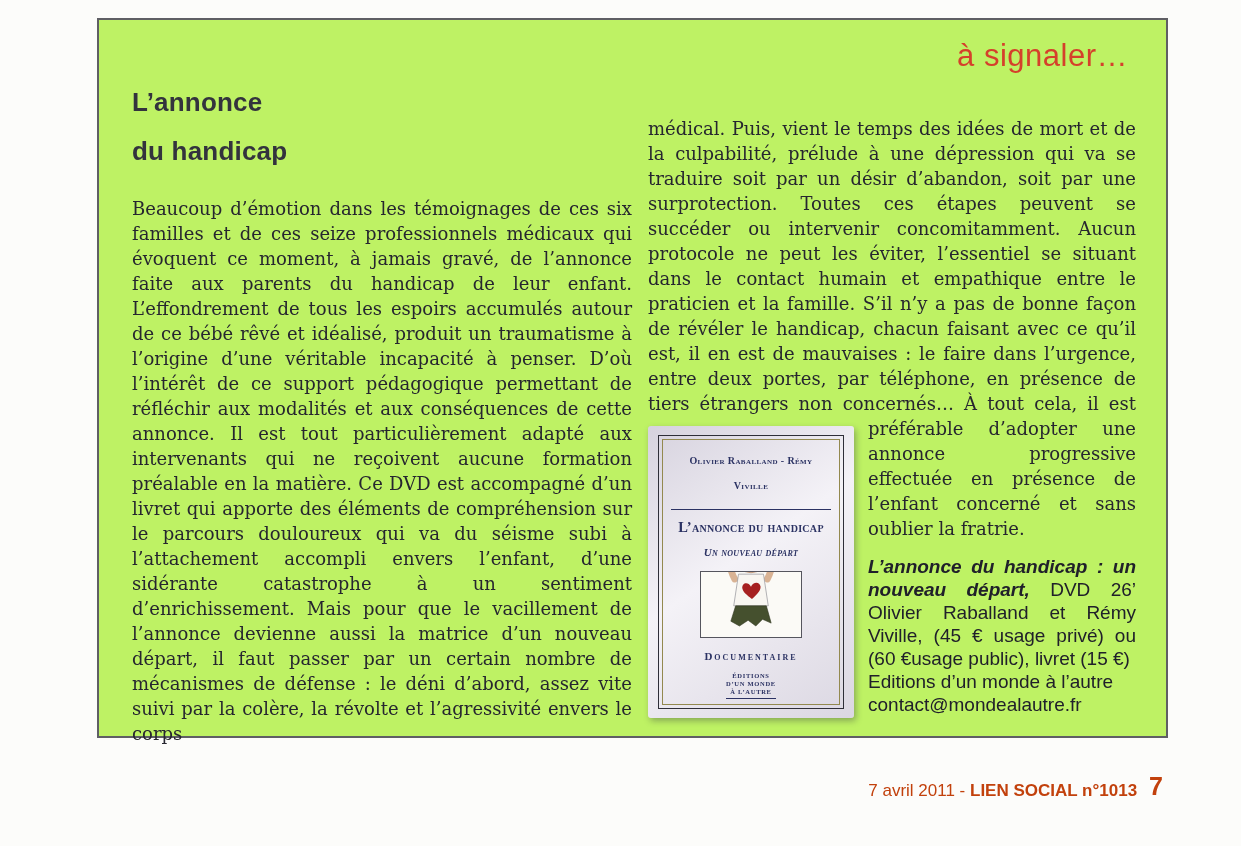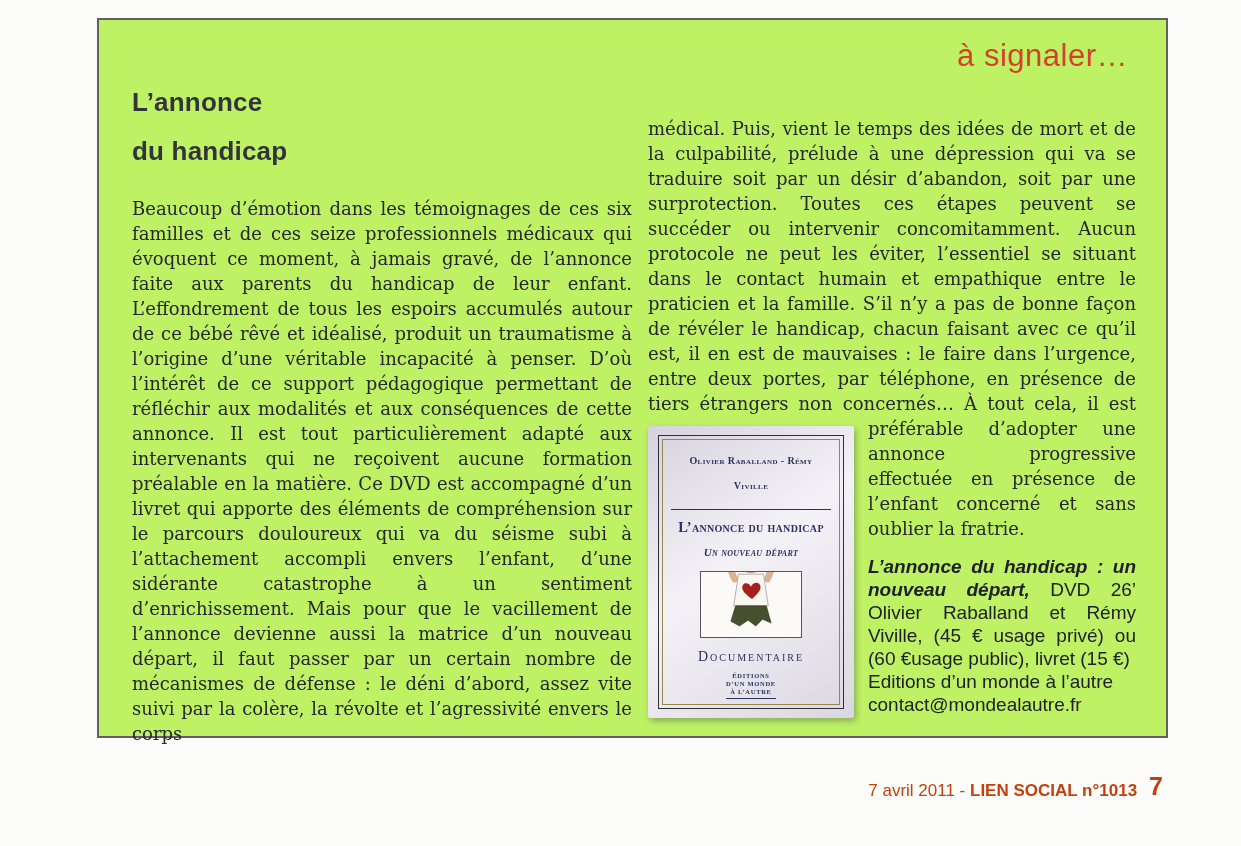--- a/index.html
+++ b/index.html
@@ -24,21 +24,21 @@
   .dvd-frame{height:100%;border:1.5px solid #2e2e38;box-sizing:border-box;padding:3px;}
   .dvd-frame-inner{height:100%;border:1px solid #93894f;box-sizing:border-box;
         padding:8px 5px 5px;display:flex;flex-direction:column;align-items:center;
         color:#2b3263;font-family:"Liberation Serif",serif;text-align:center;}
   .dvd-authors{font-size:10px;font-weight:700;font-variant:small-caps;letter-spacing:.4px;
         width:96%;padding-bottom:11px;border-bottom:1px solid #2b3263;}
   .dvd-title{margin-top:5px;font-size:14.5px;font-weight:700;font-variant:small-caps;letter-spacing:.3px;}
   .dvd-subtitle{font-size:11px;font-weight:700;font-style:italic;font-variant:small-caps;letter-spacing:.3px;}
   .dvd-art{margin-top:6px;width:100px;height:122px;background:#fbfaf6;border:1px solid #55555e;
         display:flex;align-items:flex-end;justify-content:center;overflow:hidden;}
-  .dvd-genre{margin-top:6px;font-size:14px;font-weight:400;font-variant:small-caps;letter-spacing:2px;}
+  .dvd-genre{margin-top:6px;font-size:11px;font-weight:700;font-variant:small-caps;letter-spacing:2px;}
   .dvd-publisher{margin-top:3px;font-size:6.5px;font-weight:700;letter-spacing:.7px;line-height:8px;
         text-transform:uppercase;border-bottom:1px solid #2b3263;padding-bottom:2px;}
 
   .review-caption{margin-top:14px;font-family:"Liberation Sans",sans-serif;font-size:19px;
         line-height:23px;color:#20202a;text-align:justify;}
   .review-caption .lead{font-weight:700;font-style:italic;}
   .caption-line{text-align:left;}
 
   .page-footer{position:absolute;top:772px;right:78px;display:flex;align-items:flex-end;
         font-size:17px;color:#c2410c;}

